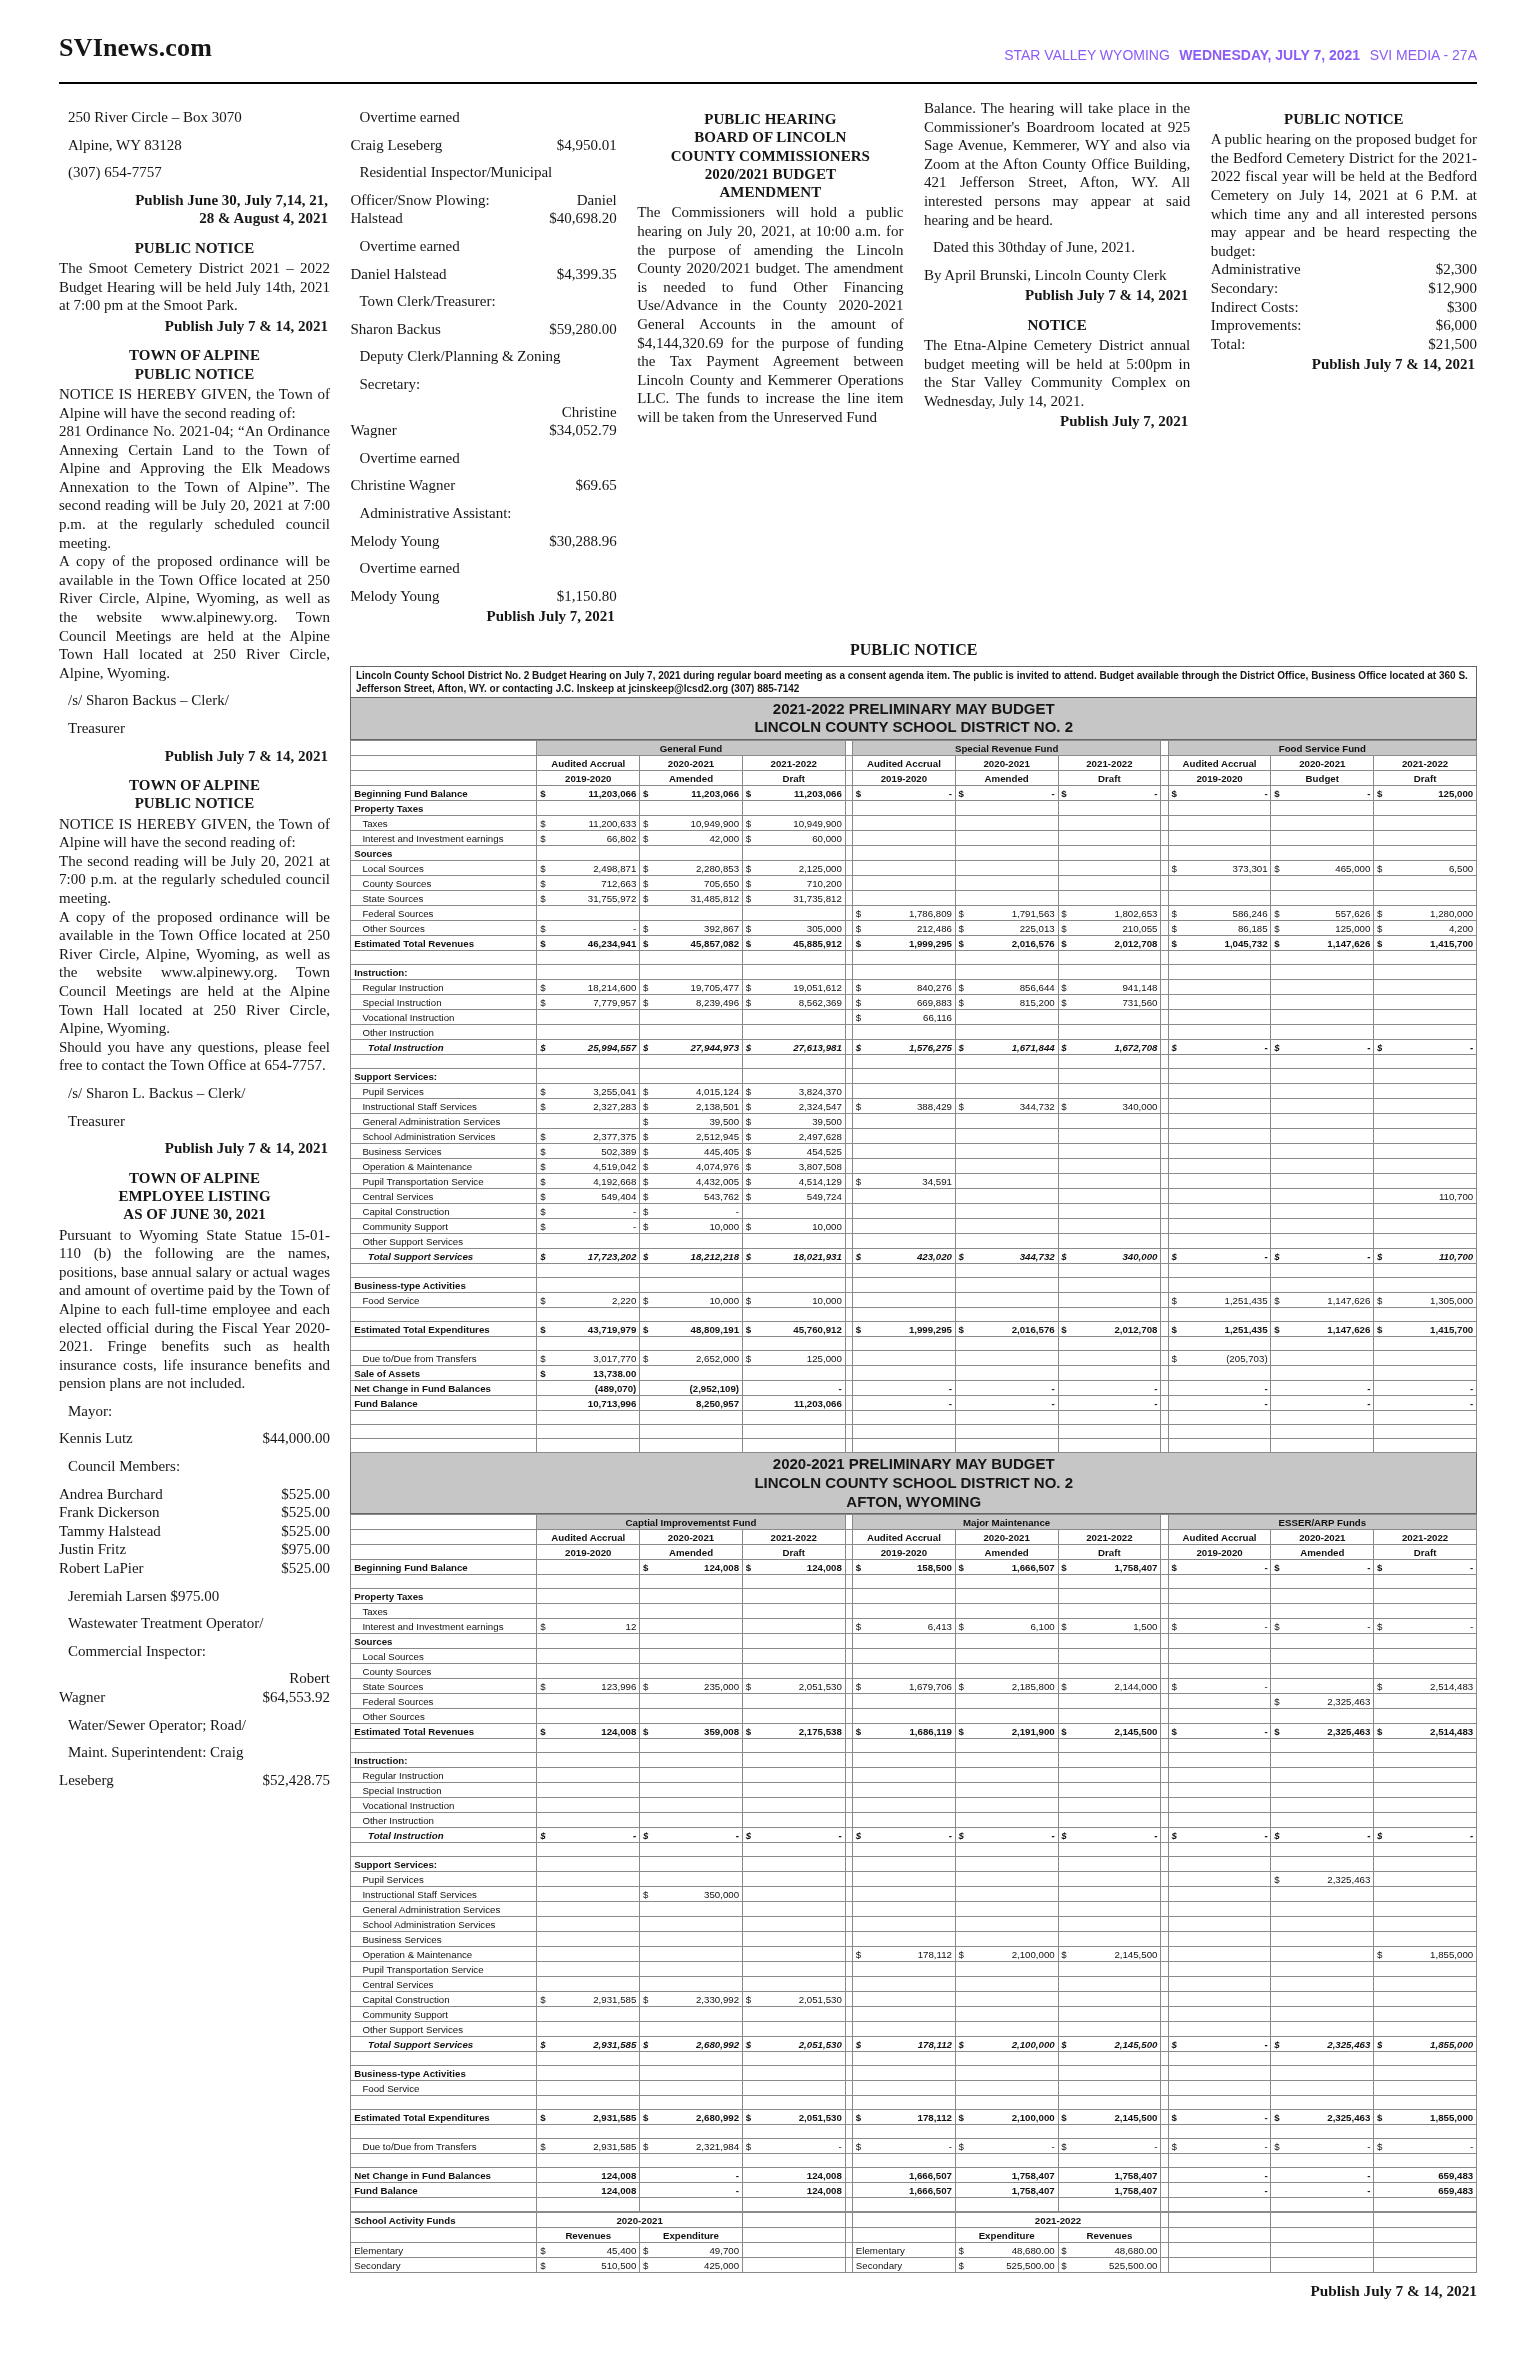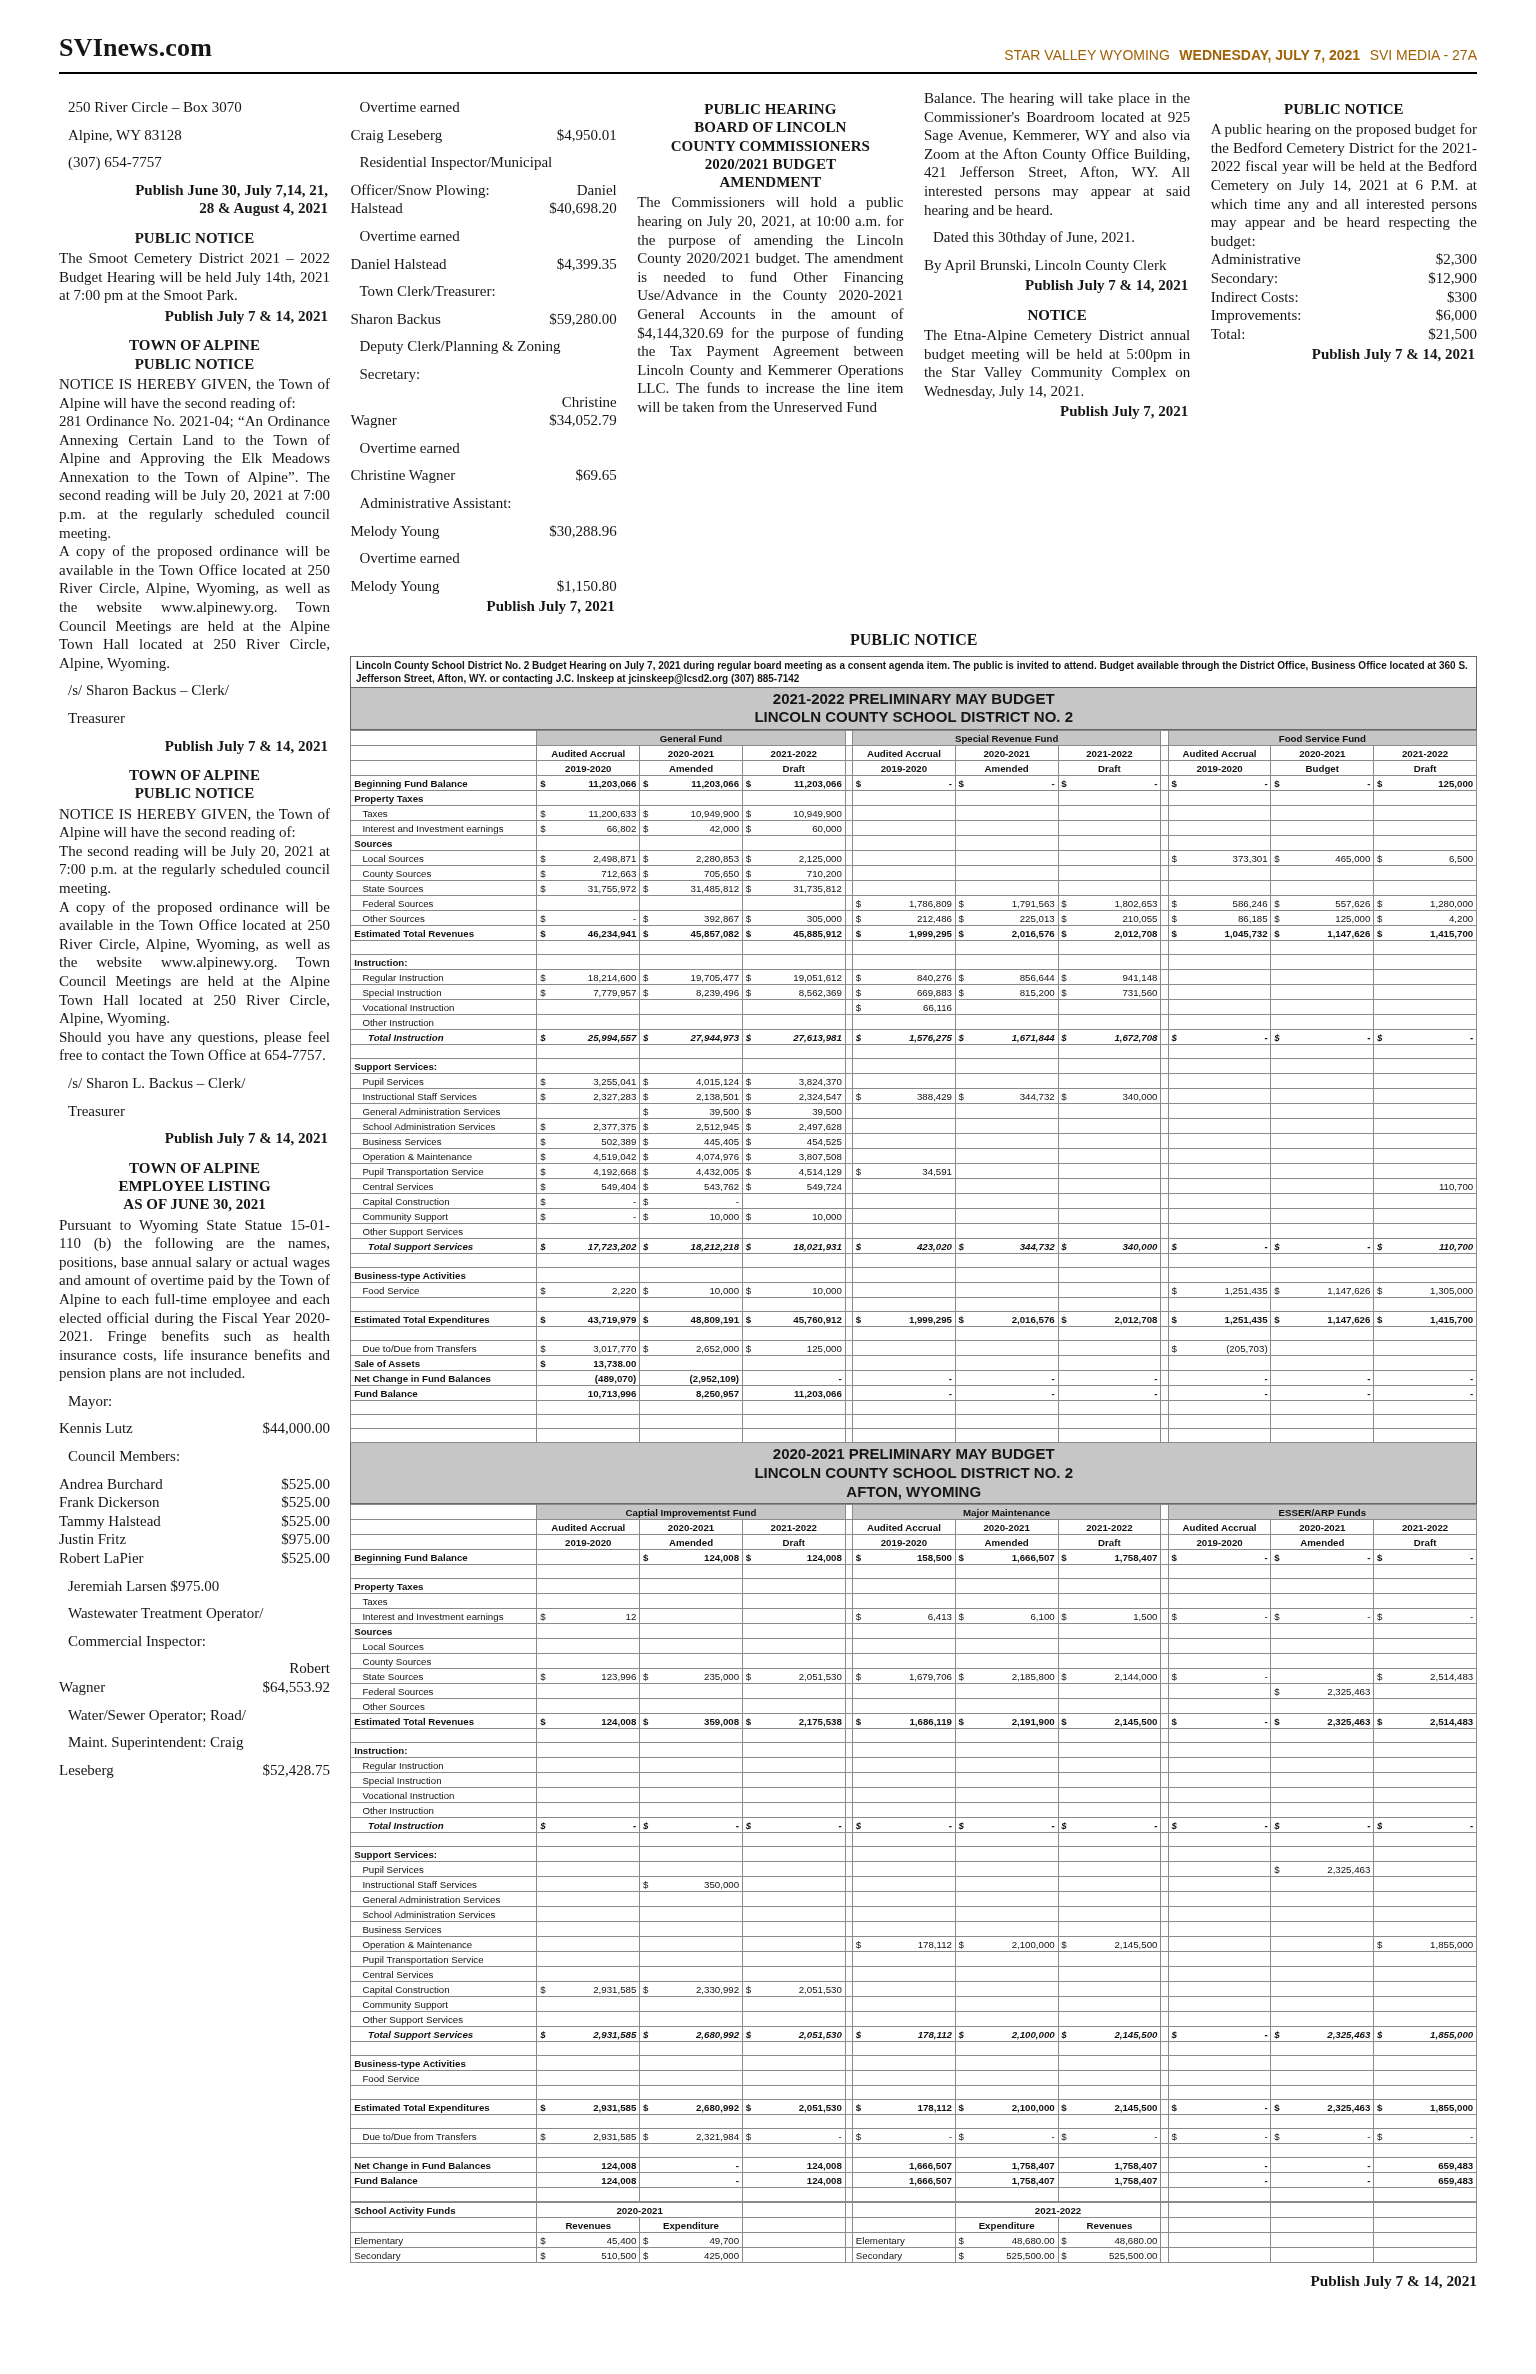--- a/index.html
+++ b/index.html
@@ -1,23 +1,23 @@
 <!DOCTYPE html>
 <html style="font-size:15px"><head>
 <meta charset="utf-8">
 <title>Legal Notices</title>
 <style>
   *{box-sizing:border-box;}
   html,body{margin:0;padding:0;background:#ffffff;}
   .page{width:1536px;height:2375px;background:#fff;padding:33px 59px 22px;overflow:hidden;
         color:#161616;font-family:"Liberation Serif",serif;}
   .masthead{display:flex;justify-content:space-between;align-items:flex-end;
-            border-bottom:2.8px solid #000;padding-bottom:9px;}
+            border-bottom:2.8px solid #000;padding-bottom:19px;}
   .site{font-size:26px;font-weight:bold;letter-spacing:0.2px;}
-  .mast-right{font-family:"Liberation Sans",sans-serif;font-size:14px;color:#a16207;}
+  .mast-right{font-family:"Liberation Sans",sans-serif;font-size:14px;color:#8b5cf6;}
   .mast-right .seg{margin-left:5.6px;}
   .mast-right .b{font-weight:bold;}
   .content{display:flex;gap:20.4px;margin-top:15px;}
   .col{font-size:15px;line-height:1.24;}
   #col1{width:271px;flex:none;}
   .right{flex:1;min-width:0;}
   .top-cols{display:flex;gap:20.4px;min-height:490px;align-items:flex-start;}
   .top-cols .col{flex:1 1 0;min-width:0;}
   .para{text-align:justify;margin:0;}
   .line{margin:9px;}

